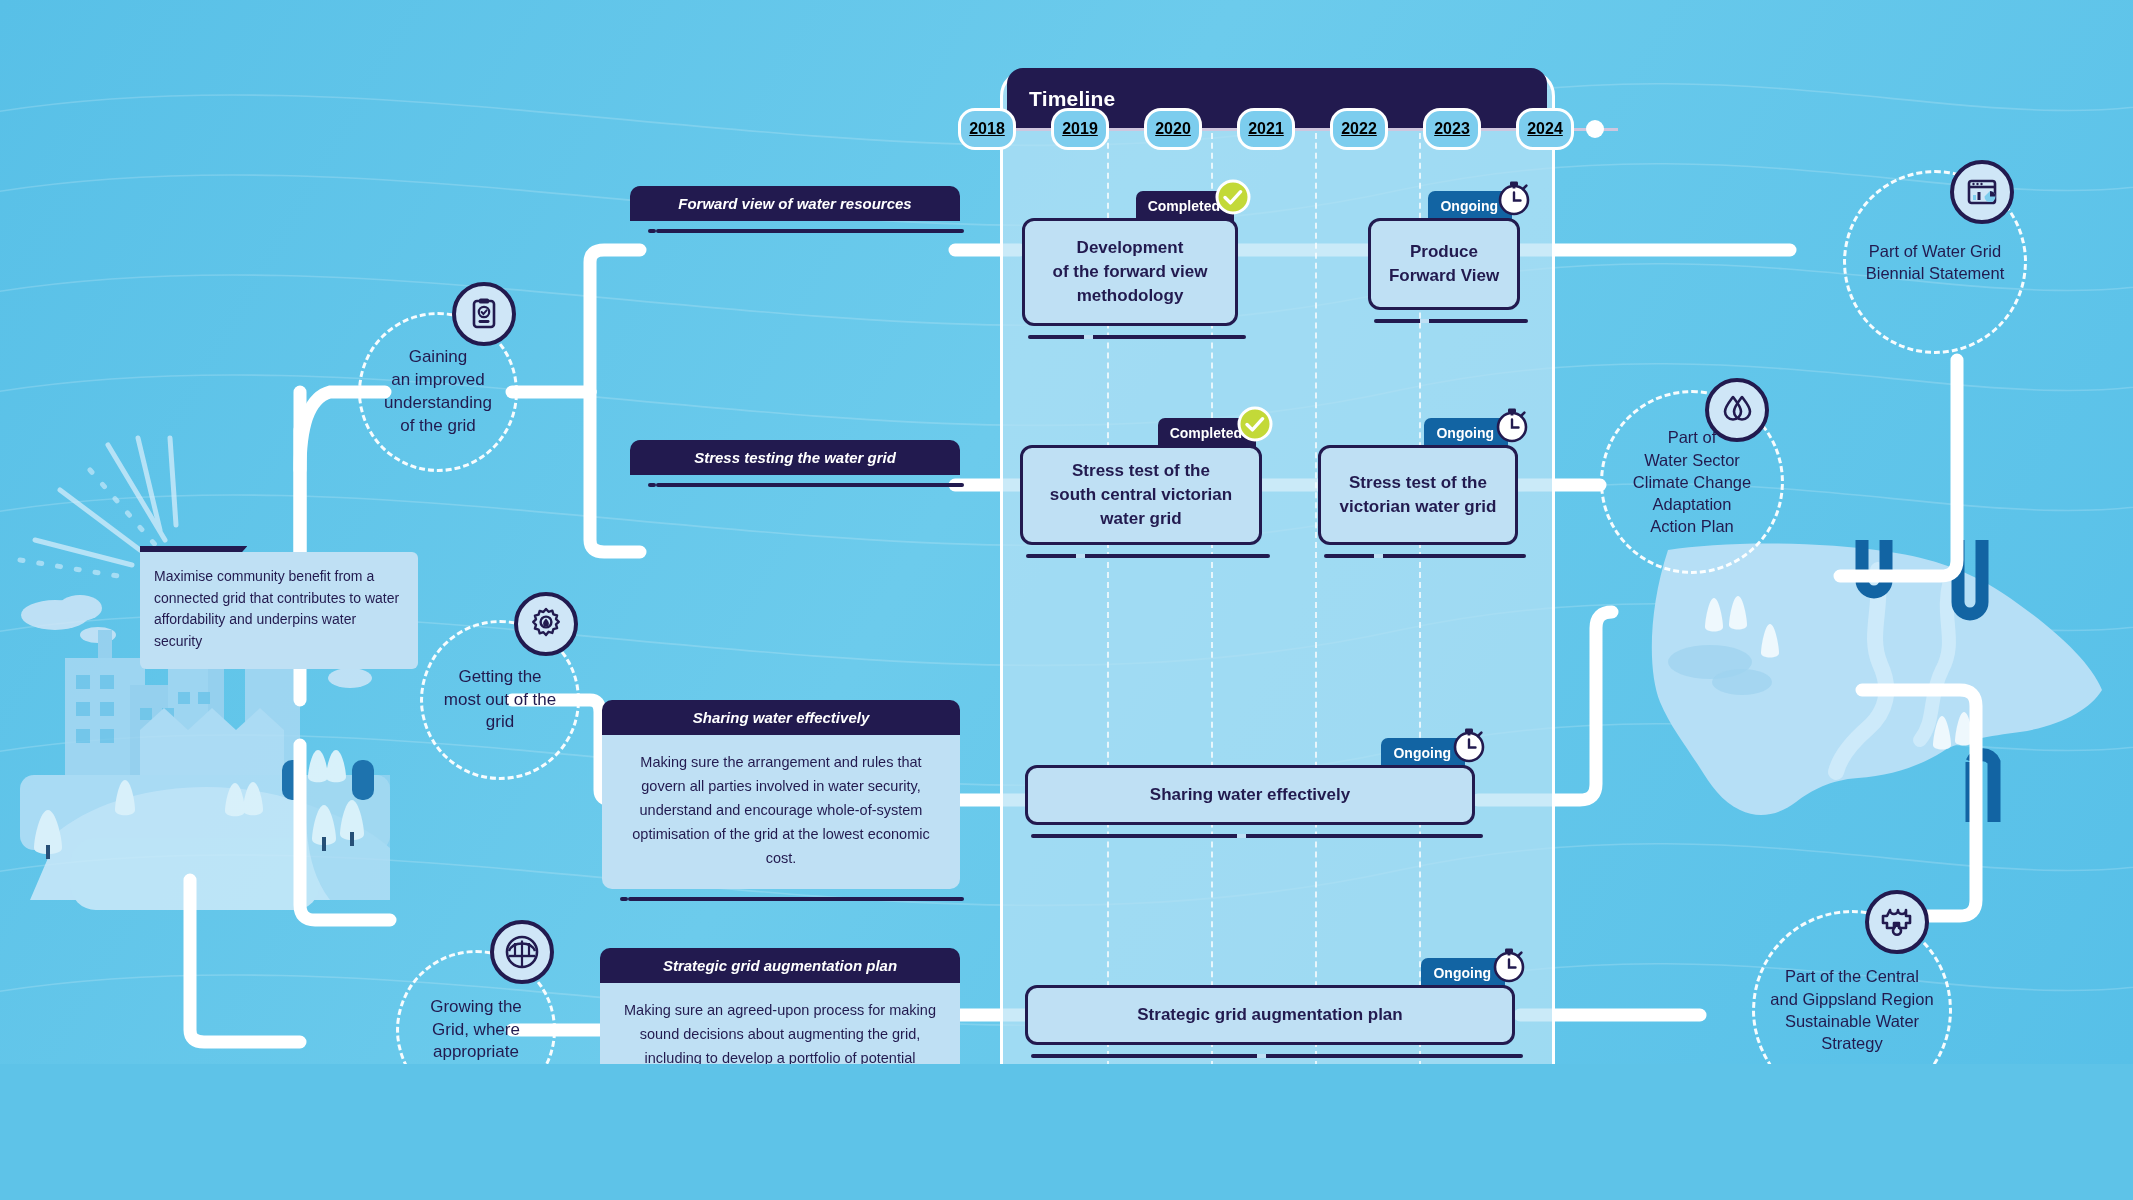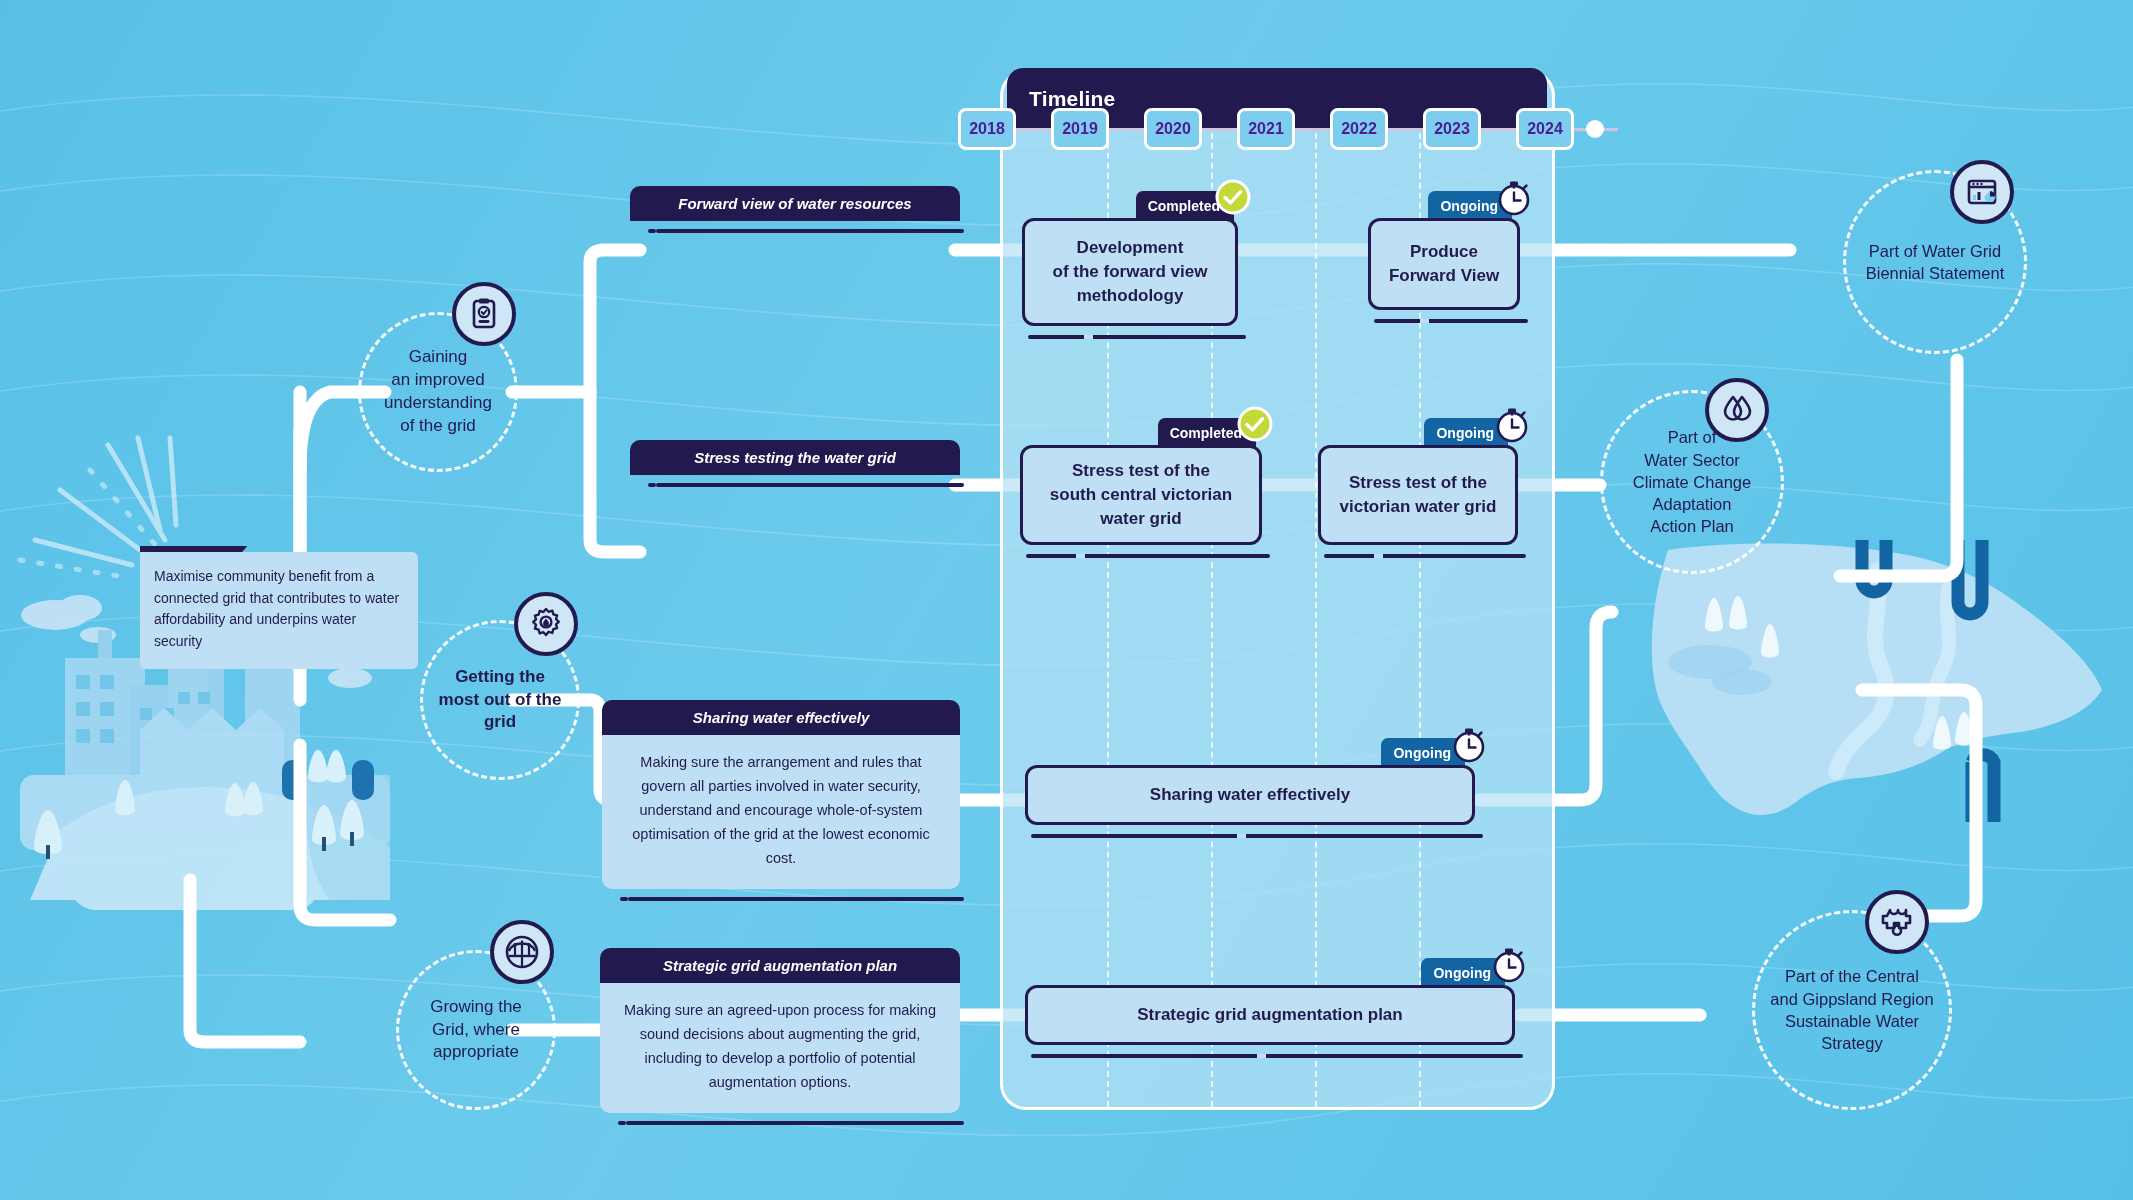--- a/index.html
+++ b/index.html
@@ -4,21 +4,21 @@
 <style>
   * { box-sizing: border-box; margin: 0; padding: 0; }
   html, body {
     width: 2133px; height: 1200px;
     overflow: hidden;
     font-family: "Liberation Sans", sans-serif;
     background: #5ec3e8;
   }
   #stage {
     position: relative;
-    width: 2133px; height: 1200px;
+    width: 2133px; height: 1064px;
     background: linear-gradient(120deg, #58c0e7 0%, #6ccbec 45%, #57c0e8 100%);
     overflow: hidden;
   }
   
   .bg-waves { position:absolute; inset:0; opacity:.35; pointer-events:none; }
 
   
   .pipes { position:absolute; inset:0; pointer-events:none; }
 
   
@@ -41,23 +41,23 @@
     color:#fff; font-size: 21px; font-weight: 700; letter-spacing:.2px;
   }
   #timeline-axis {
     position:absolute; left: 958px; top: 108px; width: 660px; height: 42px;
   }
   #timeline-axis .axis-line {
     position:absolute; left: 30px; right: 0; top: 20px; height: 3px; background:#cfc6de;
   }
   .year-chip {
     position:absolute; top:0; width: 58px; height: 42px;
-    background:#7ccdee; border:3px solid #ffffff; border-radius: 8px;
-    color:#4c1d95; font-size:16px; font-weight:700;
-    display:flex; align-items:center; justify-content:center;
+    background:#7ccdee; border:3px solid #ffffff; border-radius: 17px;
+    color:#000000; font-size:16px; font-weight:700;
+    display:flex; align-items:center; justify-content:center;text-decoration:underline;
   }
   #axis-end-dot {
     position:absolute; top:12px; left: 628px; width:18px; height:18px;
     background:#ffffff; border-radius:50%;
   }
 
   
   .driver-card { position:absolute; border-radius: 10px; }
   .driver-card .dc-head {
     background:#221a4f; color:#ffffff;
@@ -332,21 +332,21 @@
   <div class="hub-icon" style="left:452px; top:282px;">
     <svg width="34" height="34" viewBox="0 0 34 34" aria-hidden="true">
       <rect x="7" y="4" width="20" height="26" rx="3" fill="none" stroke="#221a4f" stroke-width="2.6"></rect>
       <rect x="12" y="1.5" width="10" height="5" rx="1.6" fill="#221a4f"></rect>
       <circle cx="17" cy="15" r="5.2" fill="none" stroke="#221a4f" stroke-width="2.2"></circle>
       <path d="M14.6,15 l1.8,1.9 l3.2,-3.6" fill="none" stroke="#221a4f" stroke-width="2" stroke-linecap="round"></path>
       <rect x="11.5" y="23" width="11" height="3" rx="1.4" fill="#221a4f"></rect>
     </svg>
   </div>
 
-  <div class="hub" style="left:420px; top:620px; width:160px; height:160px;font-weight:bold;">
+  <div class="hub" style="left:420px; top:620px; width:160px; height:160px;">
     <div class="hub-label">
       Getting the<br>most out of the<br>grid
     </div>
   </div>
   <div class="hub-icon" style="left:514px; top:592px;">
     <svg width="36" height="36" viewBox="0 0 36 36" aria-hidden="true">
       <path d="M18,3 l2.6,2.8 l3.7,-1.1 l1.1,3.7 l3.7,1.1 l-1.1,3.7 l2.8,2.6 l-2.8,2.6 l1.1,3.7 l-3.7,1.1 l-1.1,3.7 l-3.7,-1.1 L18,29 l-2.6,-2.8 l-3.7,1.1 l-1.1,-3.7 l-3.7,-1.1 l1.1,-3.7 L5.2,16 l2.8,-2.6 l-1.1,-3.7 l3.7,-1.1 l1.1,-3.7 l3.7,1.1z" fill="none" stroke="#221a4f" stroke-width="2.4" stroke-linejoin="round"></path>
       <circle cx="18" cy="16" r="5.4" fill="none" stroke="#221a4f" stroke-width="2.4"></circle>
       <path d="M18,12.6 c1.9,2.4 2.9,3.6 2.9,4.9 a2.9,2.9 0 0,1 -5.8,0 c0,-1.3 1,-2.5 2.9,-4.9z" fill="#221a4f"></path>
     </svg>

